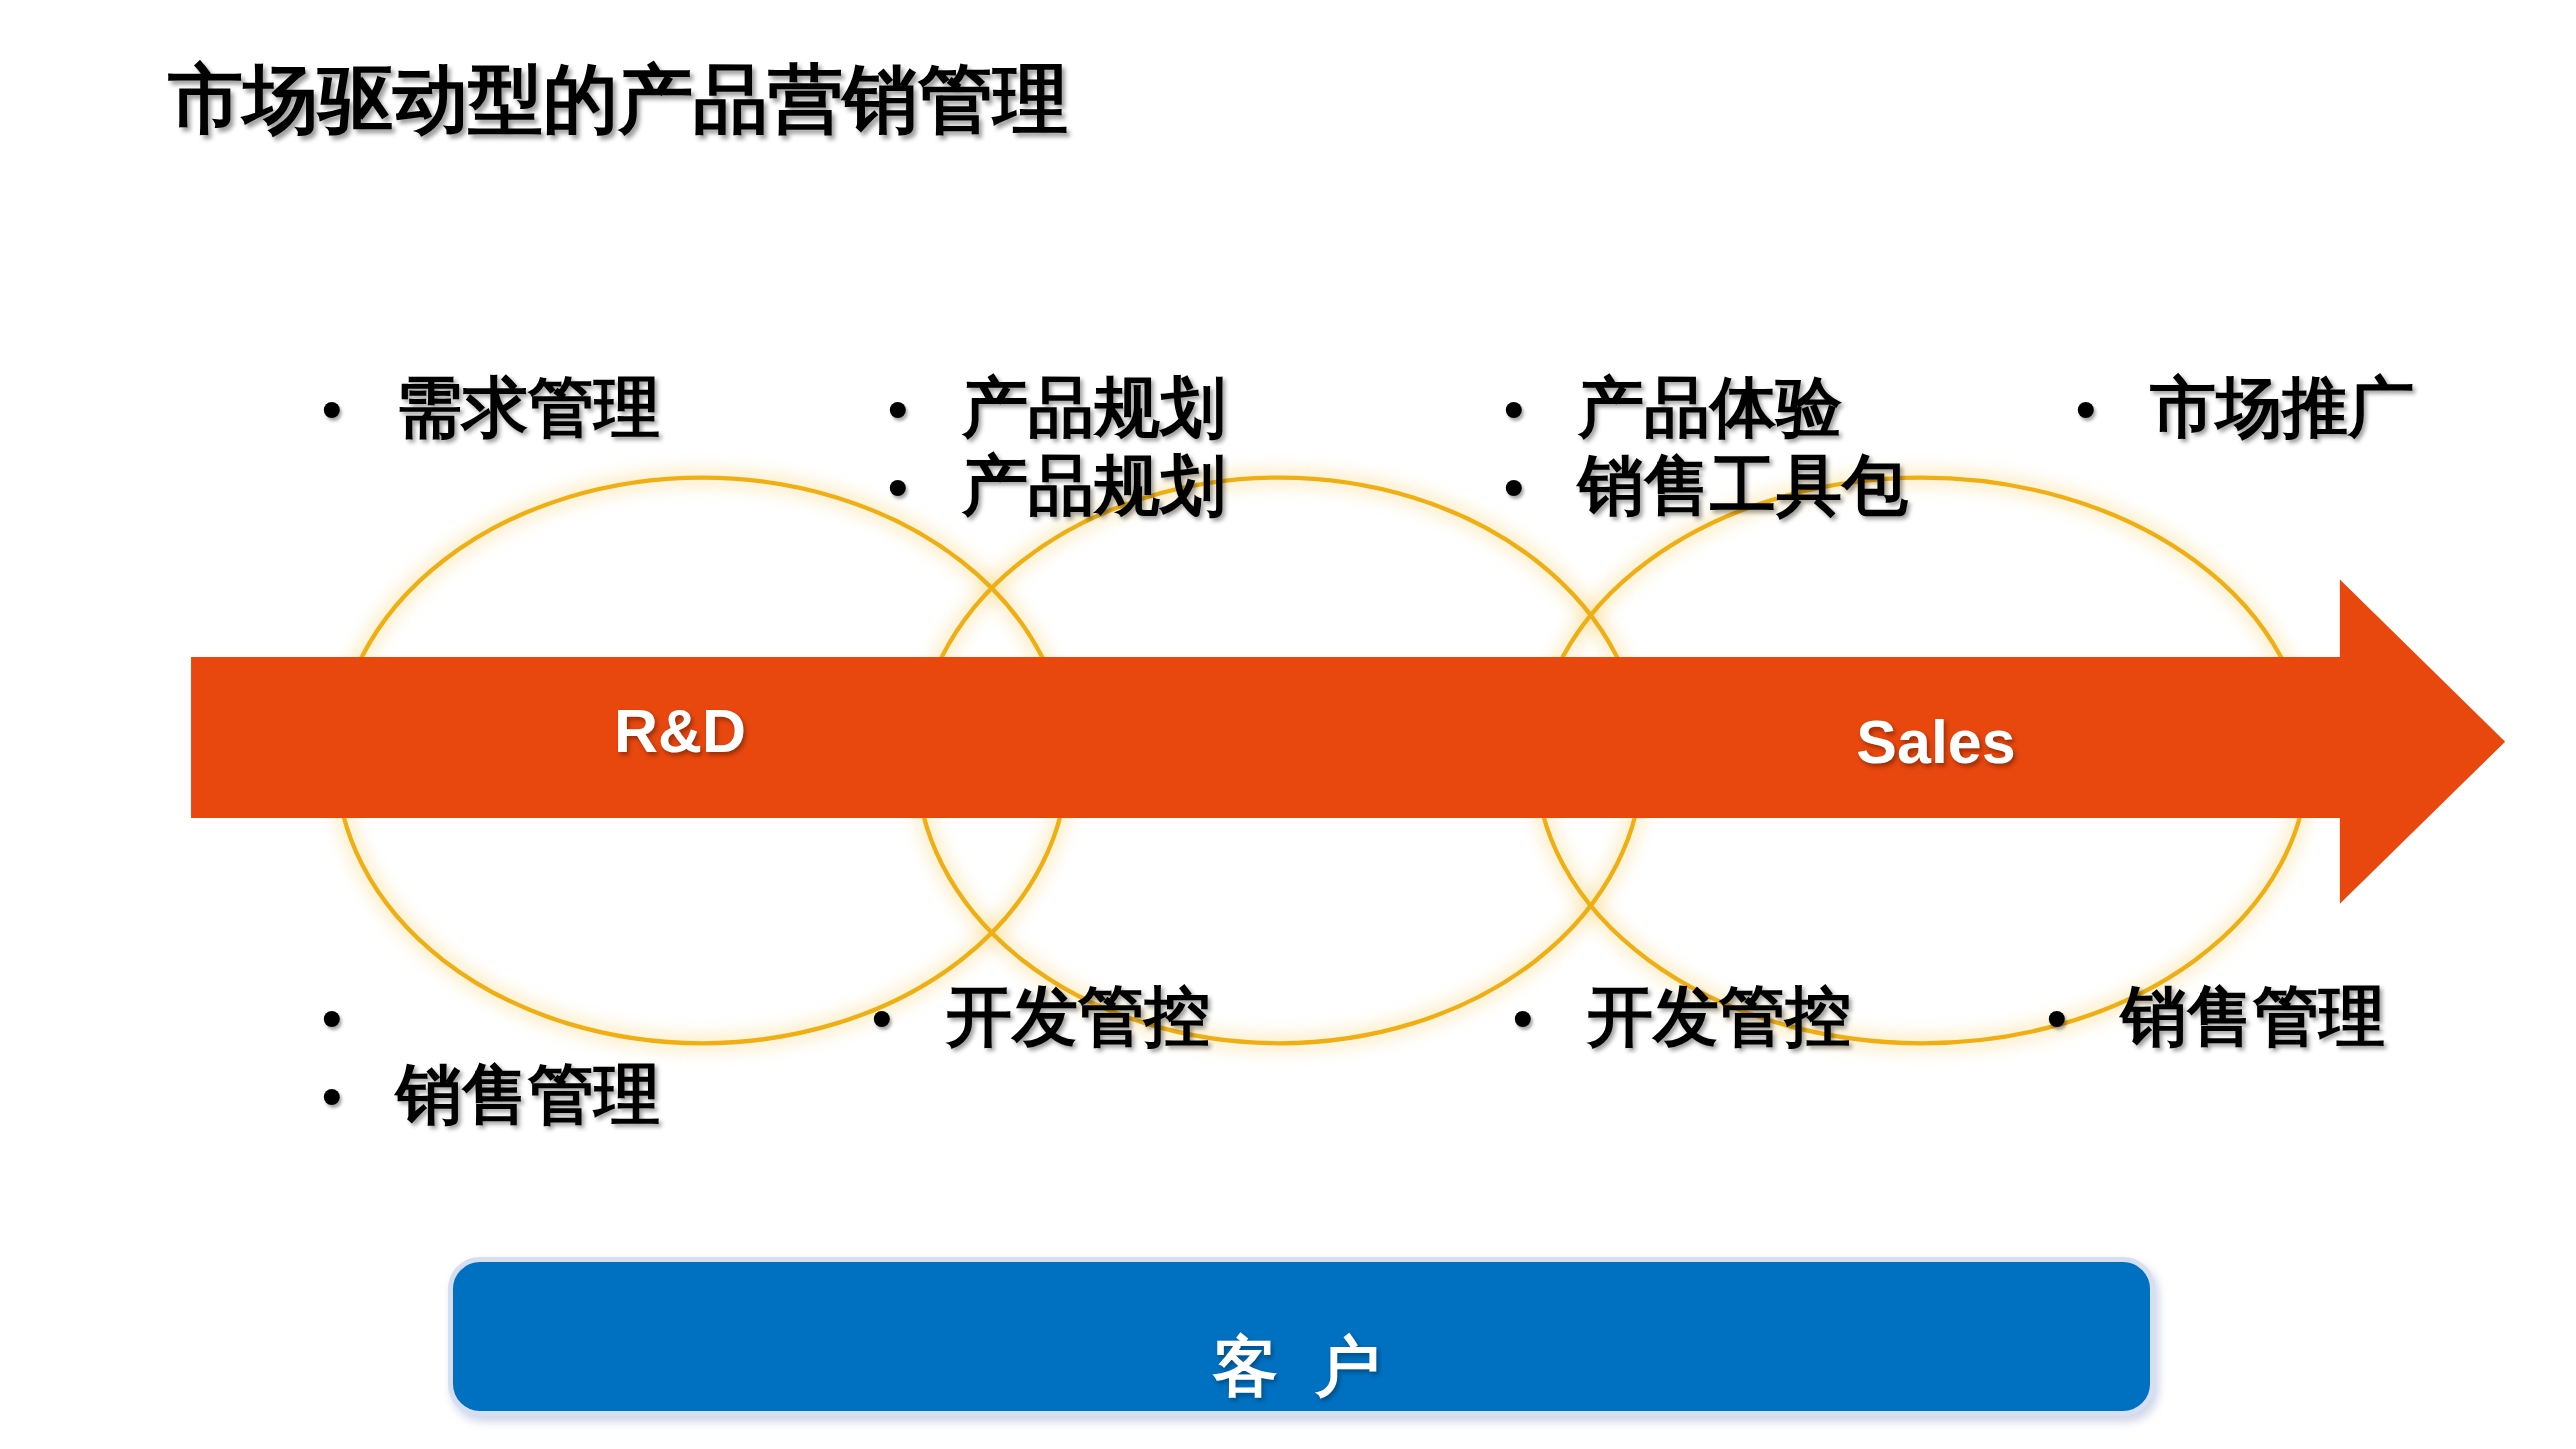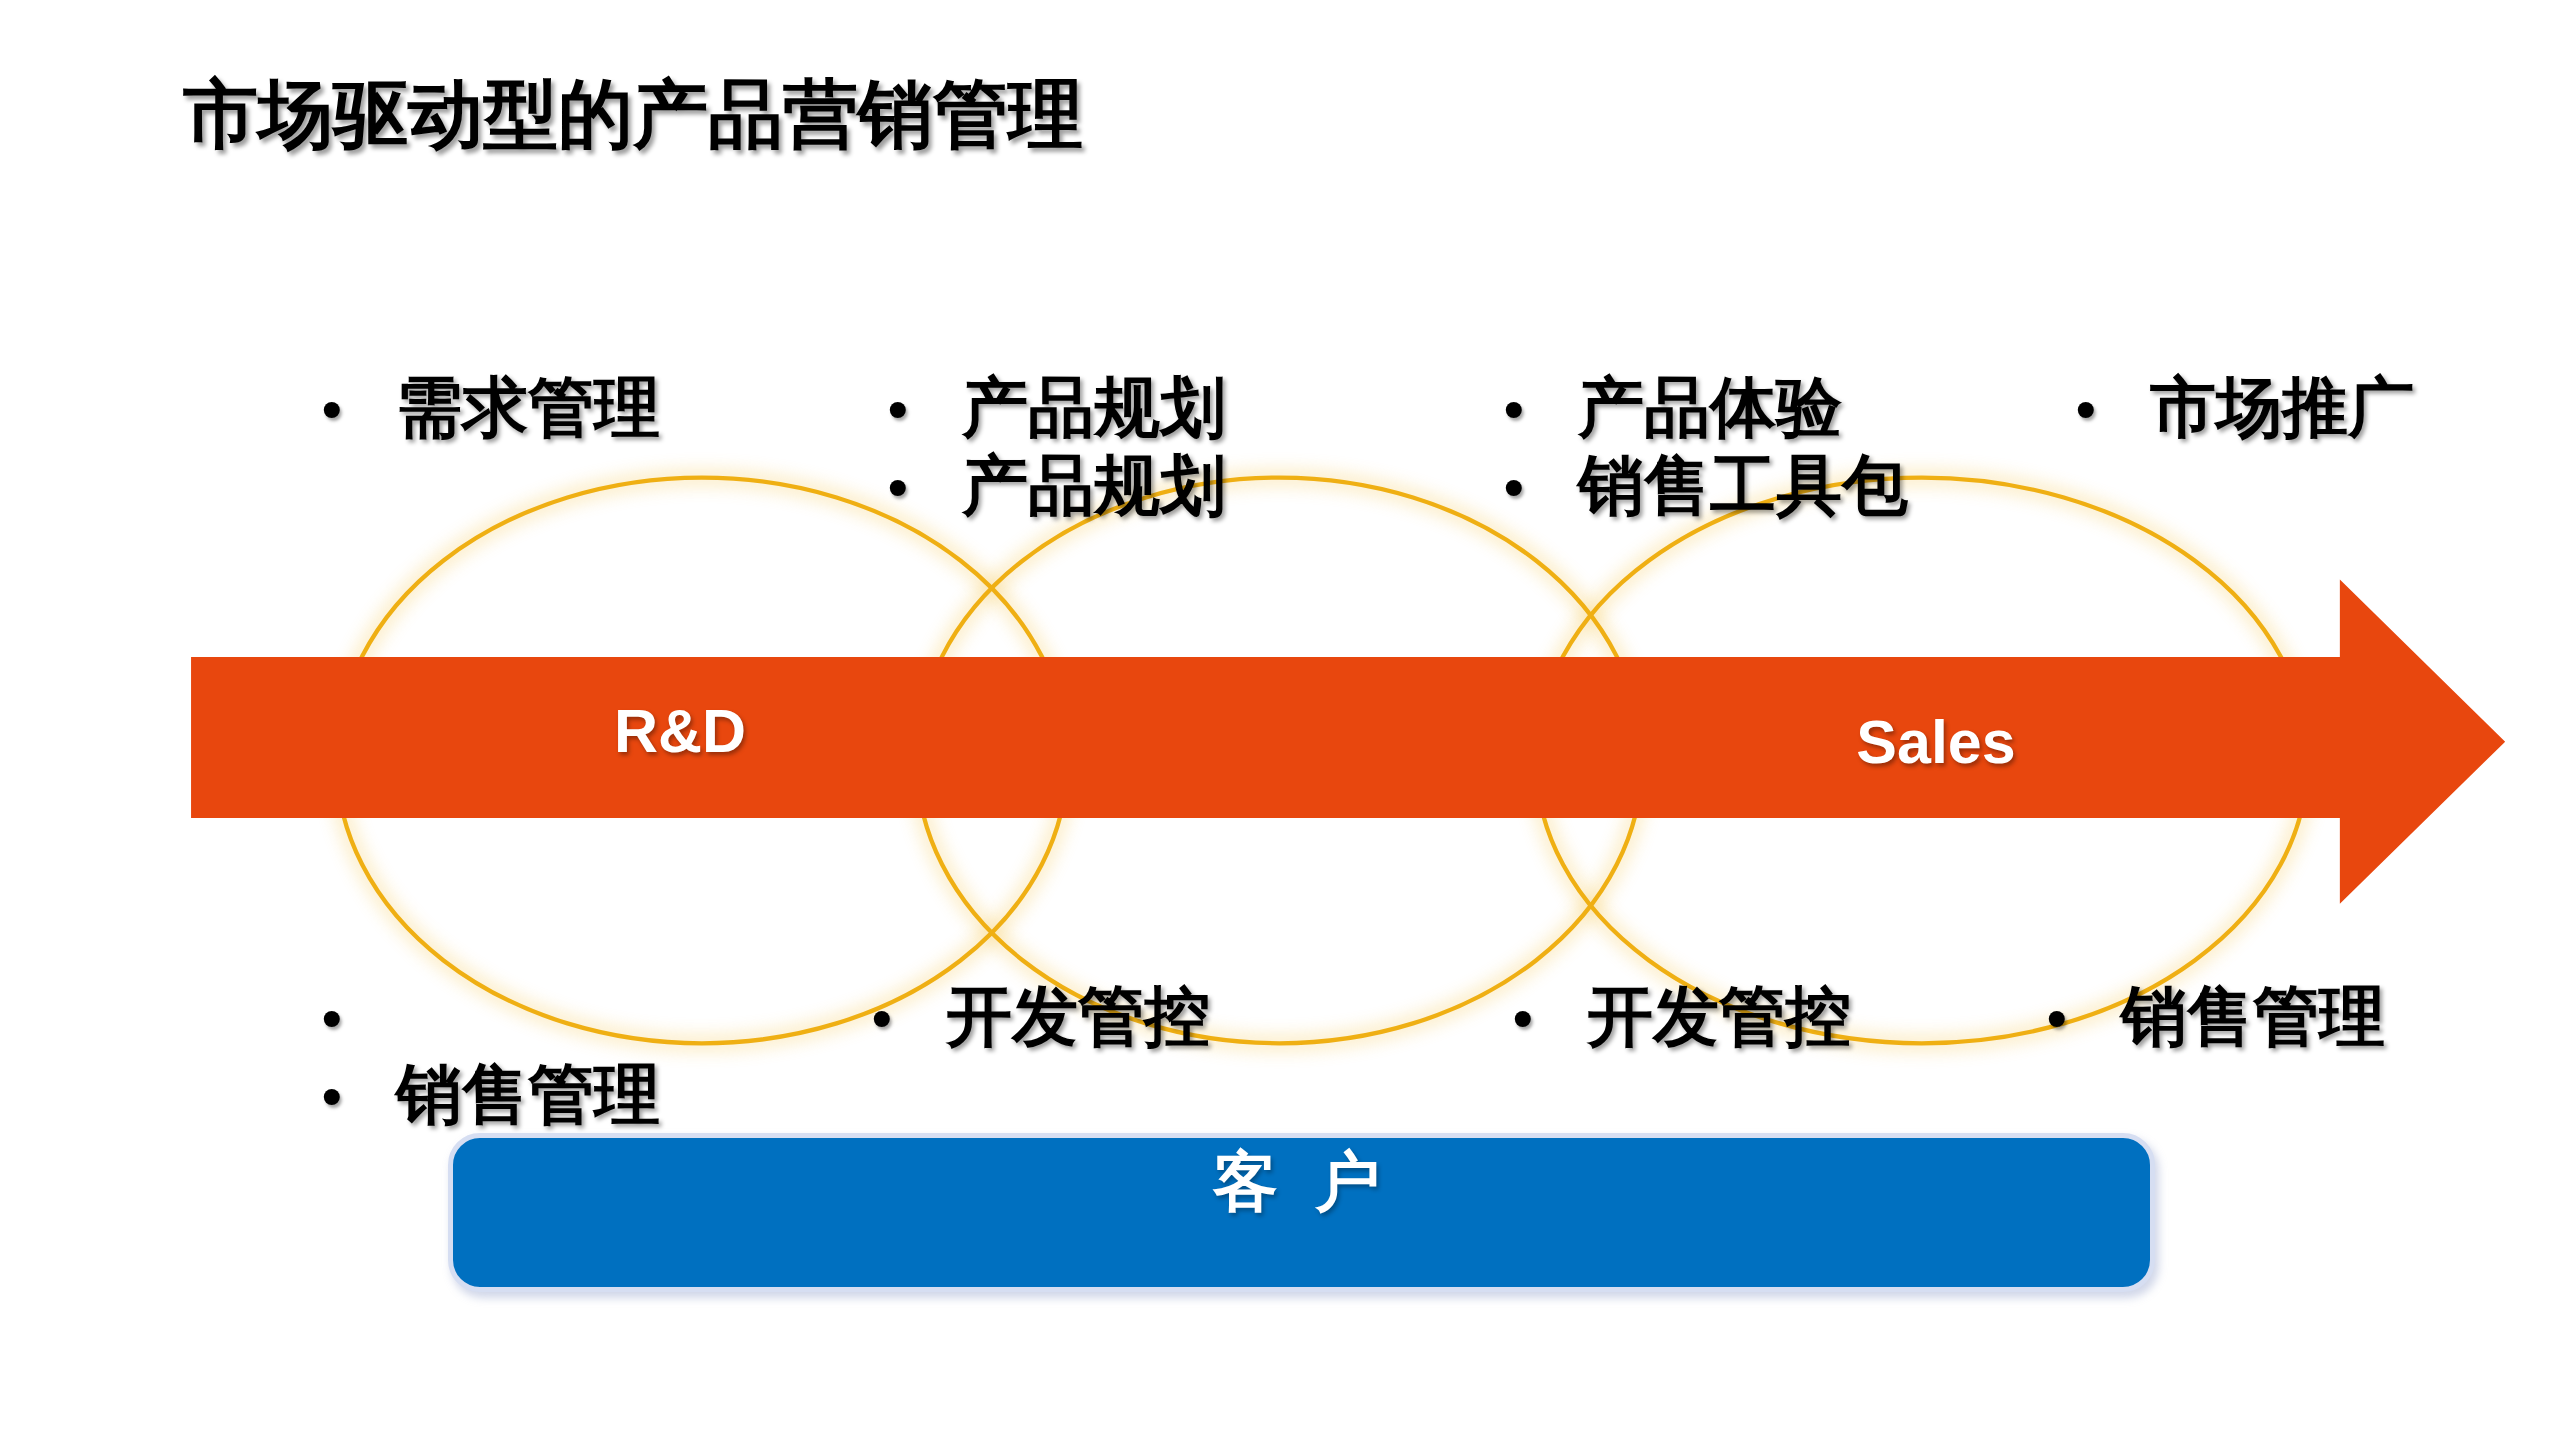--- a/index.html
+++ b/index.html
@@ -14,21 +14,21 @@
     background: #ffffff;
     overflow: hidden;
     font-family: "Liberation Sans", "DejaVu Sans", sans-serif;
   }
 
   
   .title {
     position: absolute;
     left: 168px;
     top: 52px;
-    margin: 15px;
+    margin: 0;
     font-size: 75px;
     line-height: 94px;
     font-weight: bold;
     color: #000000;
     letter-spacing: 0px;
     text-shadow: 3.2px 3.8px 4.3px rgba(0,0,0,0.38);
     white-space: nowrap;
   }
 
   
@@ -89,30 +89,30 @@
   #bullets-top-4    { left: 2076px; top: 369px; }
   #bullets-bottom-1 { left: 322px;  top: 978px; }
   #bullets-bottom-2 { left: 872px; top: 978px; }
   #bullets-bottom-3 { left: 1513px; top: 978px; }
   #bullets-bottom-4 { left: 2047px; top: 978px; }
 
   
   .customer-box {
     position: absolute;
     left: 448px;
-    top: 1133px;
+    top: 1257px;
     width: 1707px;
     height: 159px;
     box-sizing: border-box;
     background: #0070C0;
     border: 5.4px solid #D6DEF2;
     border-radius: 32px;
     box-shadow: 3.2px 5.4px 8.6px rgba(140,155,200,0.40);
     display: flex;
-    align-items: flex-start;
+    align-items: flex-end;
     justify-content: center;
     z-index: 3;
   }
   .customer-label {
     color: #ffffff;
     font-size: 65px;
     font-weight: bold;
     letter-spacing: 9.7px;
     text-shadow: 2.1px 2.7px 4.3px rgba(0,0,0,0.30);
     white-space: nowrap;

